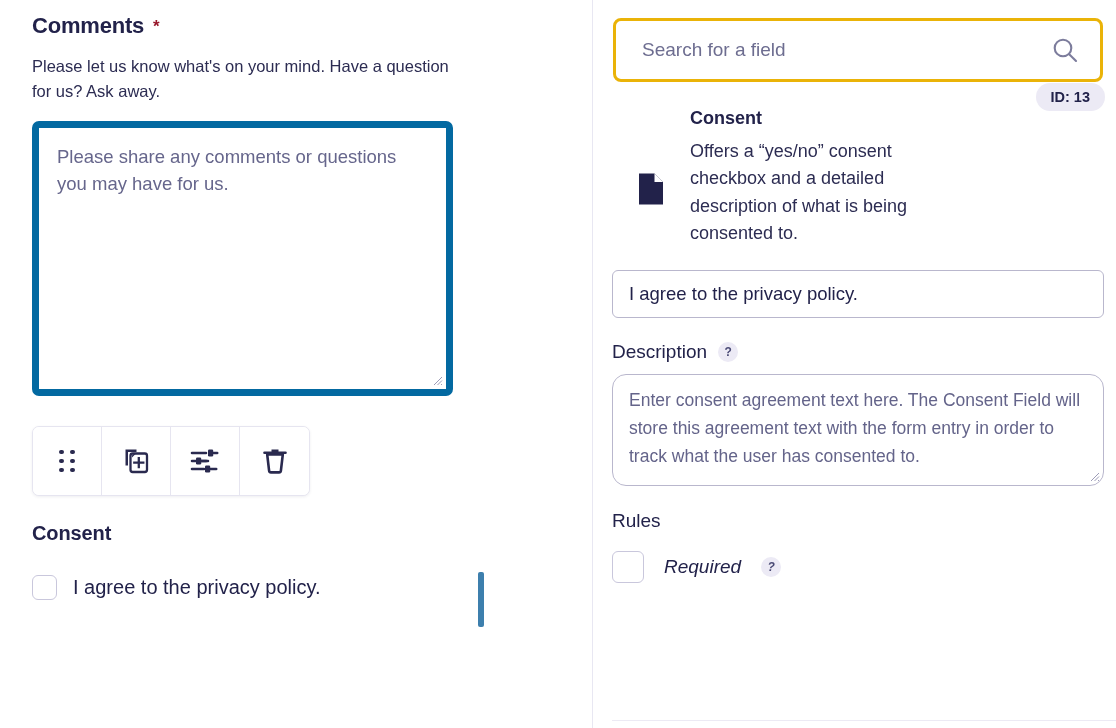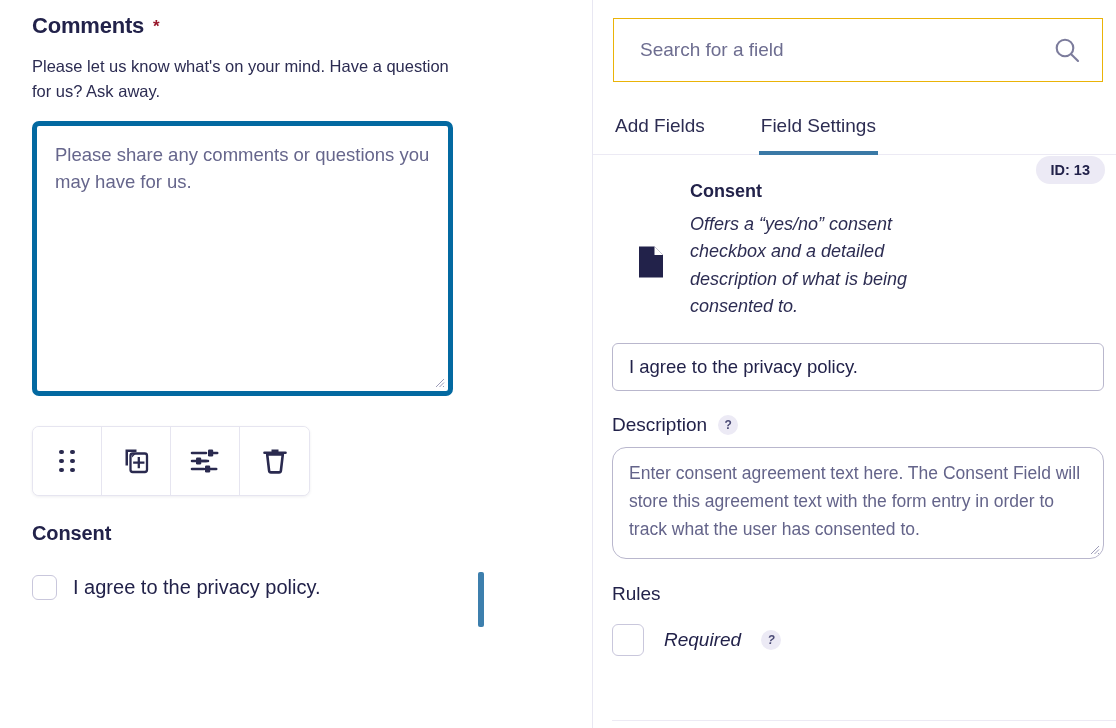--- a/index.html
+++ b/index.html
@@ -52,21 +52,21 @@
     color: #2c2c52;
     line-height: 1.53;
     margin: 15px 0 0 0;
     max-width: 420px;
   }
 
   .textarea-box {
     margin-top: 17px;
     width: 421px;
     height: 275px;
-    border: 5px solid #0369a1;
+    border: 7px solid #0369a1;
     border-radius: 7px;
     background: #ffffff;
     position: relative;
     padding: 16px 18px;
   }
   .textarea-placeholder {
     font-size: 18.5px;
     color: #66668c;
     line-height: 1.43;
     white-space: pre-line;
@@ -150,22 +150,22 @@
   .right-panel {
     position: relative;
     width: 523px; height: 728px;
     background: #ffffff;
     flex: 0 0 523px;
     overflow: hidden;
   }
   .search-wrap { padding: 18px 13px 0 20px; }
   .search-box {
     height: 64px;
-    border: 1px solid #eab308;
-    border-radius: 0;
+    border: 3px solid #eab308;
+    border-radius: 8px;
     display: flex;
     align-items: center;
     padding: 0 20px 0 26px;
     background: #ffffff;
   }
   .search-input-text {
     flex: 1;
     font-size: 19px;
     color: #6d6d90;
   }
@@ -216,21 +216,20 @@
     font-weight: bold;
     color: #22224a;
     margin: 0;
   }
   .field-info-desc {
     font-size: 18px;
     color: #2c2c52;
     line-height: 1.52;
     margin: 9px 0 0 0;
     max-width: 262px;
-    font-style: italic;
   }
   .id-badge {
     position: absolute;
     right: 11px; top: 1px;
     background: #eceaf5;
     color: #22224a;
     font-size: 14.5px;
     font-weight: bold;
     border-radius: 14px;
     padding: 6px 15px;
@@ -400,24 +399,20 @@
         <span class="search-input-text">Search for a field</span>
         <span class="search-icon">
           <svg width="30" height="30" viewBox="0 0 30 30">
             <circle cx="13" cy="13" r="8.3" fill="none" stroke="#7c7c9c" stroke-width="2.1"></circle>
             <path d="M19.2 19.2 L26 26" stroke="#7c7c9c" stroke-width="2.1" stroke-linecap="round"></path>
           </svg>
         </span>
       </div>
     </div>
 
-    <div class="tabs">
-      <div class="tab">Add Fields</div>
-      <div class="tab active">Field Settings</div>
-    </div>
 
     <div class="field-info">
       <div class="doc-icon">
         <svg width="28" height="34" viewBox="0 0 28 34">
           <path d="M2 1.5 h15.5 L26 10 v22.5 h-24 z" fill="#22224a"></path>
           <path d="M17.5 1.5 v8.5 h8.5 z" fill="#ffffff"></path>
         </svg>
       </div>
       <div class="field-info-text">
         <div class="field-info-title">Consent</div>

